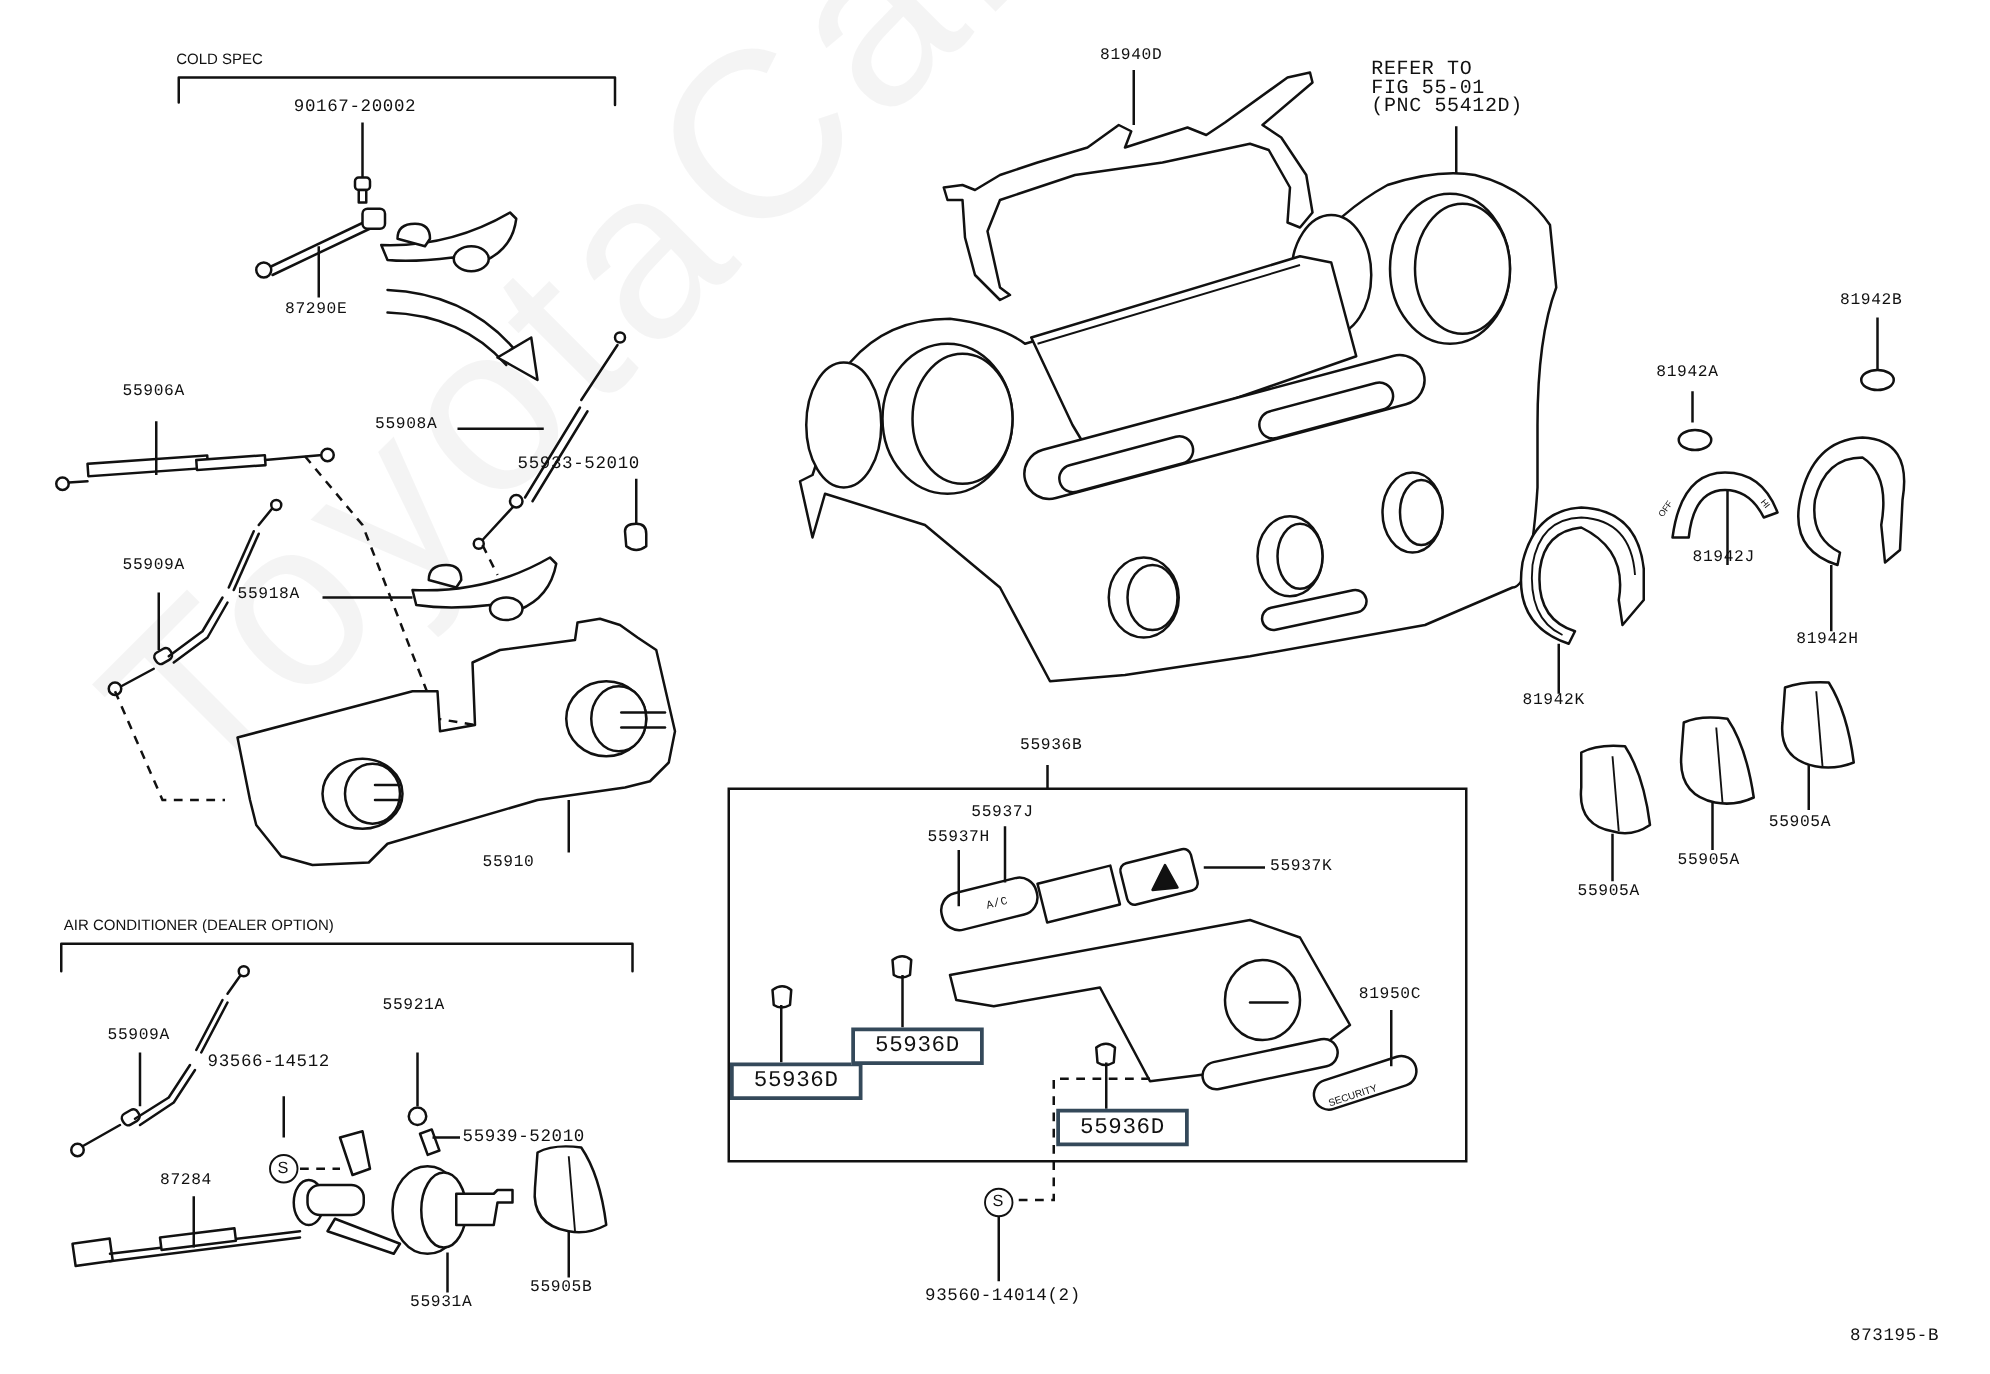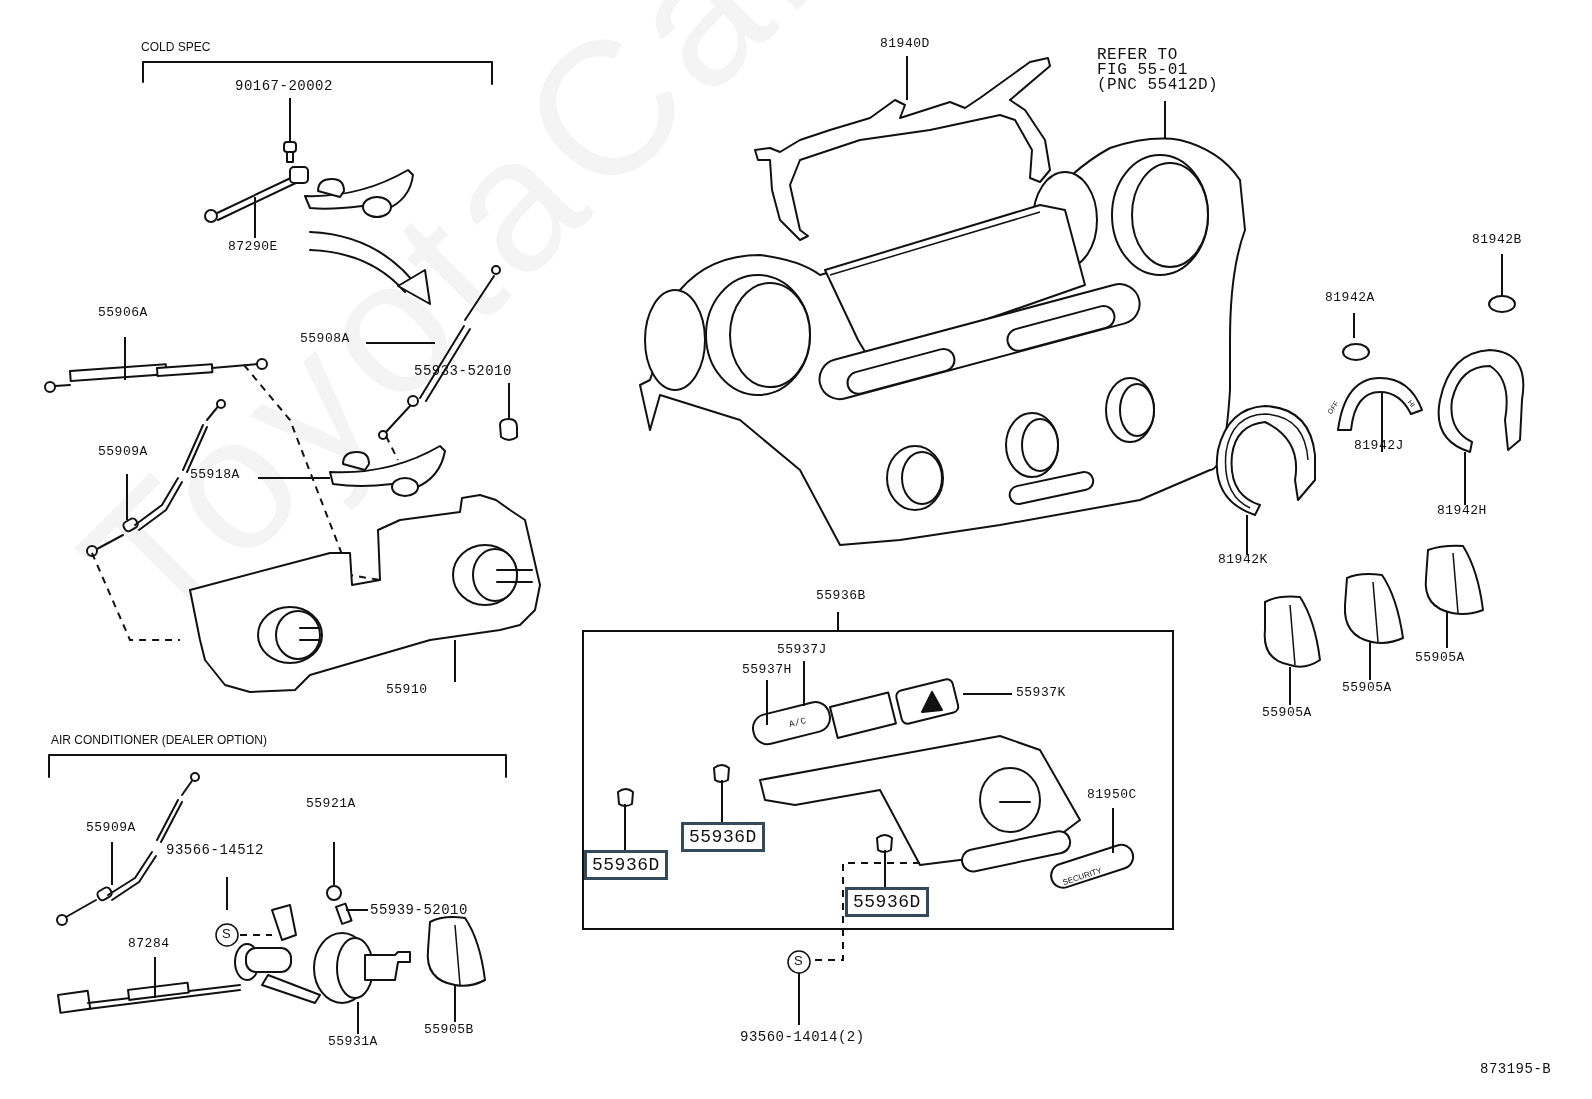--- a/index.html
+++ b/index.html
@@ -4,21 +4,21 @@
 <style>
   html, body { margin: 0; padding: 0; background: #ffffff; }
   body { width: 1592px; height: 1099px; position: relative; overflow: hidden;
          font-family: "Liberation Mono", "DejaVu Sans Mono", monospace; color: #111; }
   #canvas { position: absolute; left: 0; top: 0; width: 1592px; height: 1099px; }
   .lbl { position: absolute; font-family: "Liberation Mono", "DejaVu Sans Mono", monospace;
          font-size: 13px; color: #111; white-space: nowrap; letter-spacing: 0.5px; }
   .lbl.small { font-size: 14px; }
   .lbl.sans { font-family: "Liberation Sans", "DejaVu Sans", sans-serif; font-size: 12px; letter-spacing: 0; }
   .lbl.note { font-size: 16px; line-height: 15px; white-space: pre; }
-  .hl { position: absolute; border: 3px solid #34495a; padding: 2px 5px; font-size: 18px; background: #fff; }
+  .hl { position: absolute; border: 3px solid #34495a; padding: 2px 16px; font-size: 18px; background: #fff; }
   .watermark { position: absolute; left: 40px; top: 520px; font-family: "Liberation Sans", sans-serif;
                font-size: 190px; color: rgba(0,0,0,0.045); transform: rotate(-45deg); transform-origin: left top;
                white-space: nowrap; pointer-events: none; letter-spacing: 10px; }
   svg .ln { stroke: #111; stroke-width: 2; fill: none; stroke-linecap: round; stroke-linejoin: round; }
   svg .thin { stroke: #111; stroke-width: 1.5; fill: none; }
   svg .dash { stroke: #111; stroke-width: 2; fill: none; stroke-dasharray: 7 6; }
   svg .leader { stroke: #111; stroke-width: 2; fill: none; }
   svg .part { stroke: #111; stroke-width: 2; fill: #fff; stroke-linejoin: round; }
 </style>
 </head>

